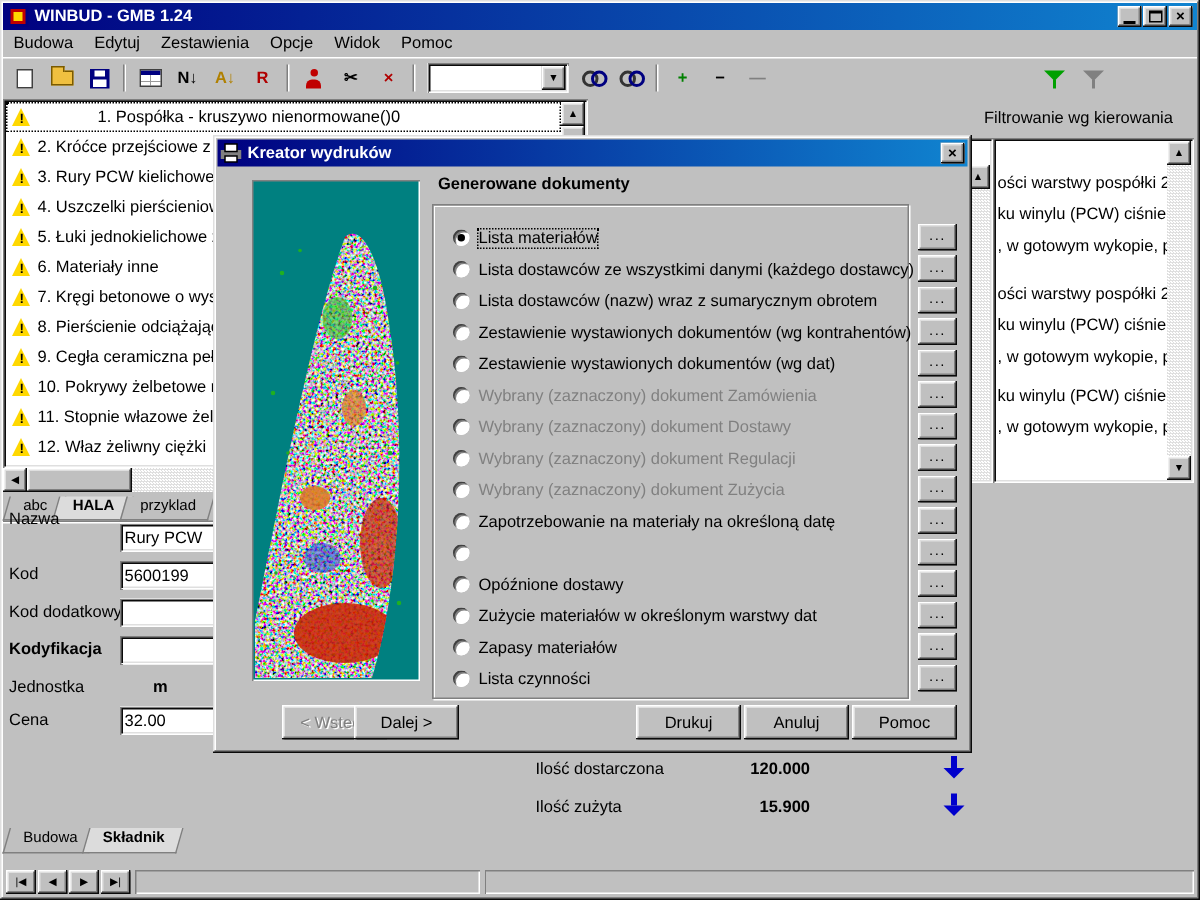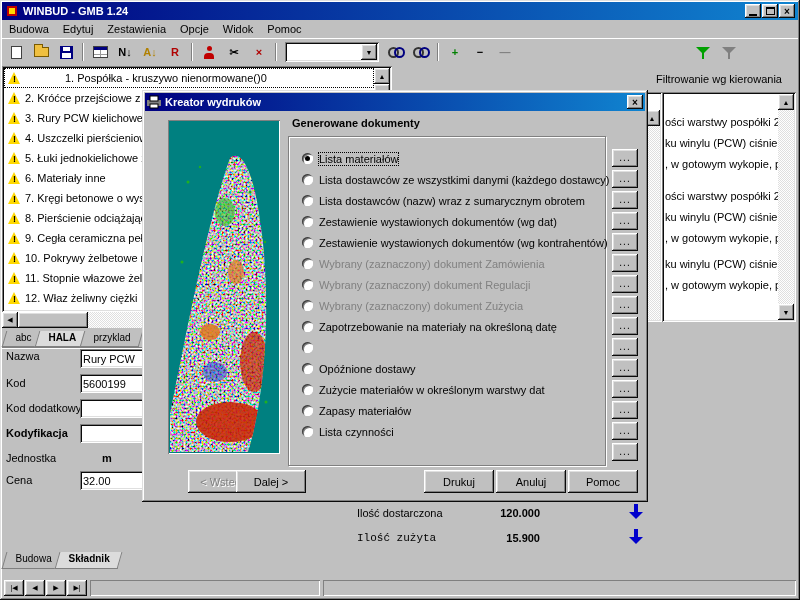--- a/index.html
+++ b/index.html
@@ -349,37 +349,37 @@
   </div>
 
   <div class="sheet-tabs" data-name="sheet-tabs">
 
   <span class="sheet-tab" data-name="sheet-tab"><span class="lbl">abc</span></span>
       <span class="sheet-tab selected" data-name="sheet-tab"><span class="lbl">HALA</span></span>
       <span class="sheet-tab" data-name="sheet-tab"><span class="lbl">przyklad</span></span>
     </div>
   <div class="form-line" data-name="form-divider"></div>
 
-  <span class="f-label" style="left:6px;top:350px;text-align:right;" data-name="nazwa-label">Nazwa</span>
+  <span class="f-label" style="left:6px;top:340px;text-align:right;" data-name="nazwa-label">Nazwa</span>
   <input class="inp95" style="left: 80px; top: 349px;" data-name="nazwa-input" value="Rury PCW">
   <span class="f-label" style="left:6px;top:377px;" data-name="kod-label">Kod</span>
   <input class="inp95" style="left: 80px; top: 374px;" data-name="kod-input" value="5600199">
   <span class="f-label" style="left:6px;top:402px;" data-name="kod-dodatkowy-label">Kod dodatkowy</span>
   <input class="inp95" style="left: 80px; top: 399px;" data-name="kod-dodatkowy-input" value="">
   <span class="f-label" style="left:6px;top:427px;font-weight:bold;" data-name="kodyfikacja-label">Kodyfikacja</span>
   <input class="inp95" style="left: 80px; top: 424px;" data-name="kodyfikacja-input" value="">
   <span class="f-label" style="left:6px;top:452px;" data-name="jednostka-label">Jednostka</span>
   <span class="f-static" style="left:102px;top:452px;" data-name="jednostka-value">m</span>
   <span class="f-label" style="left:6px;top:474px;" data-name="cena-label">Cena</span>
   <input class="inp95" style="left: 80px; top: 471px;" data-name="cena-input" value="32.00">
 
   <span class="qty-label" style="left:357px;top:507px;" data-name="qty-delivered-label">Ilość dostarczona</span>
   <span class="qty-value" style="left:450px;top:507px;" data-name="qty-delivered-value">120.000</span>
   <button class="dl-arrow" style="left:628px;top:504px;" data-name="qty-delivered-arrow-icon"></button>
-  <span class="qty-label" style="left:357px;top:532px;font-family:Liberation Mono, monospace;" data-name="qty-used-label">Ilość zużyta</span>
+  <span class="qty-label" style="left:357px;top:532px;" data-name="qty-used-label">Ilość zużyta</span>
   <span class="qty-value" style="left:450px;top:532px;" data-name="qty-used-value">15.900</span>
   <button class="dl-arrow" style="left:628px;top:529px;" data-name="qty-used-arrow-icon"></button>
 
   <div class="bottom-tabs" data-name="bottom-tabs">
 
   <span class="b-tab" data-name="bottom-tab"><span class="lbl">Budowa</span></span>
       <span class="b-tab selected" data-name="bottom-tab"><span class="lbl">Składnik</span></span>
     </div>
   <div class="statusbar" data-name="status-bar">
     <span class="nav-group" data-name="record-navigator">
@@ -466,33 +466,37 @@
           <span class="opt-label">Lista dostawców ze wszystkimi danymi (każdego dostawcy)</span>
         </div>
 
         <div class="opt-row" data-name="print-option-row">
           <span class="radio" data-name="radio-button"></span>
           <span class="opt-label">Lista dostawców (nazw) wraz z sumarycznym obrotem</span>
         </div>
 
         <div class="opt-row" data-name="print-option-row">
           <span class="radio" data-name="radio-button"></span>
+          <span class="opt-label">Zestawienie wystawionych dokumentów (wg kontrahentów)</span>
+        </div>
+
+        <div class="opt-row" data-name="print-option-row">
+          <span class="radio" data-name="radio-button"></span>
           <span class="opt-label">Zestawienie wystawionych dokumentów (wg dat)</span>
         </div>
 
-        <div class="opt-row" data-name="print-option-row">
-          <span class="radio" data-name="radio-button"></span>
-          <span class="opt-label">Zestawienie wystawionych dokumentów (wg kontrahentów)</span>
-        </div>
-
         <div class="opt-row disabled" data-name="print-option-row">
           <span class="radio" data-name="radio-button"></span>
           <span class="opt-label">Wybrany (zaznaczony) dokument Zamówienia</span>
         </div>
 
+        <div class="opt-row disabled" data-name="print-option-row">
+          <span class="radio" data-name="radio-button"></span>
+          <span class="opt-label">Wybrany (zaznaczony) dokument Dostawy</span>
+        </div>
 
         <div class="opt-row disabled" data-name="print-option-row">
           <span class="radio" data-name="radio-button"></span>
           <span class="opt-label">Wybrany (zaznaczony) dokument Regulacji</span>
         </div>
 
         <div class="opt-row disabled" data-name="print-option-row">
           <span class="radio" data-name="radio-button"></span>
           <span class="opt-label">Wybrany (zaznaczony) dokument Zużycia</span>
         </div>

